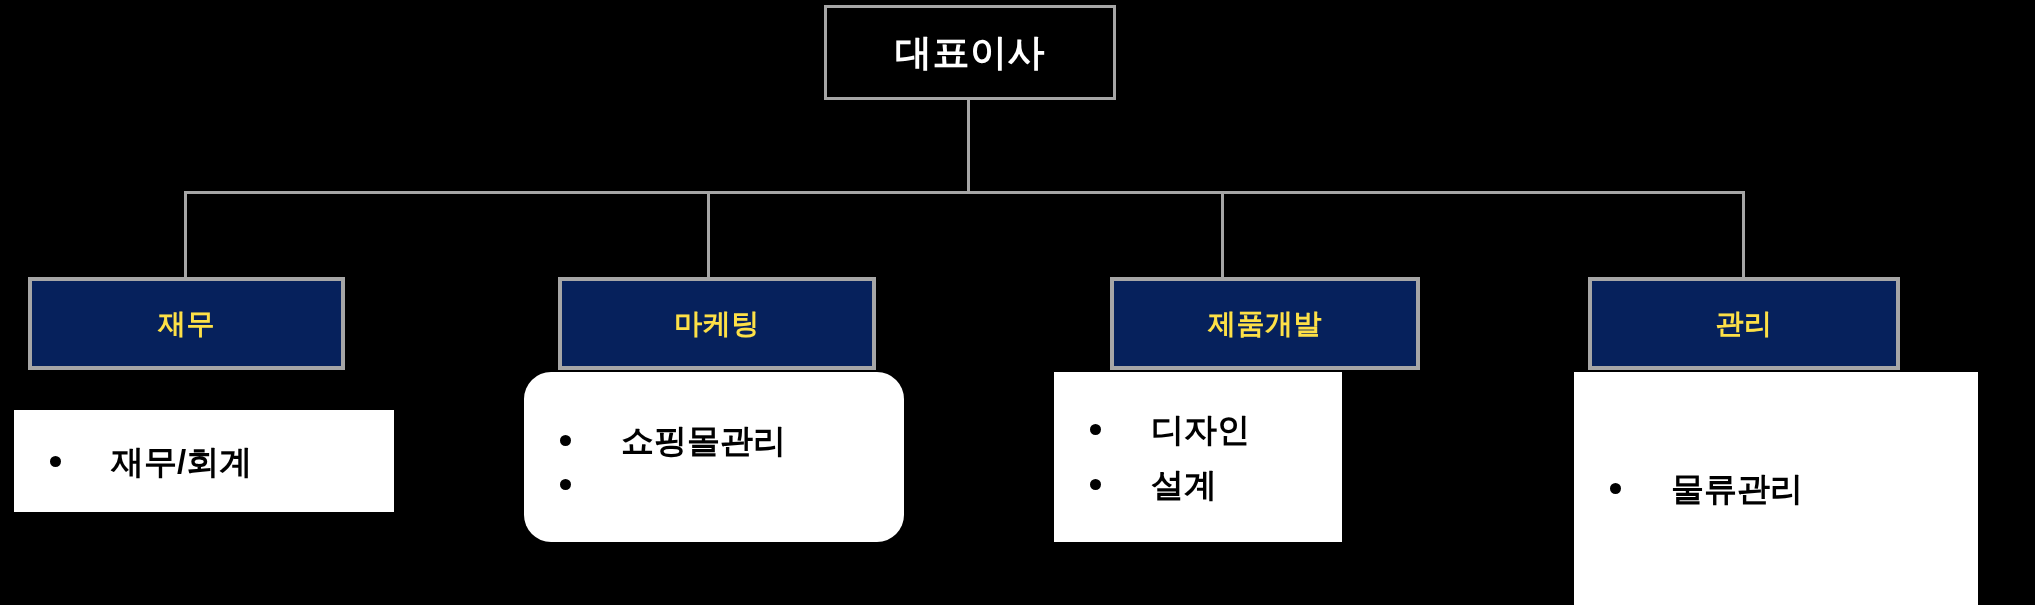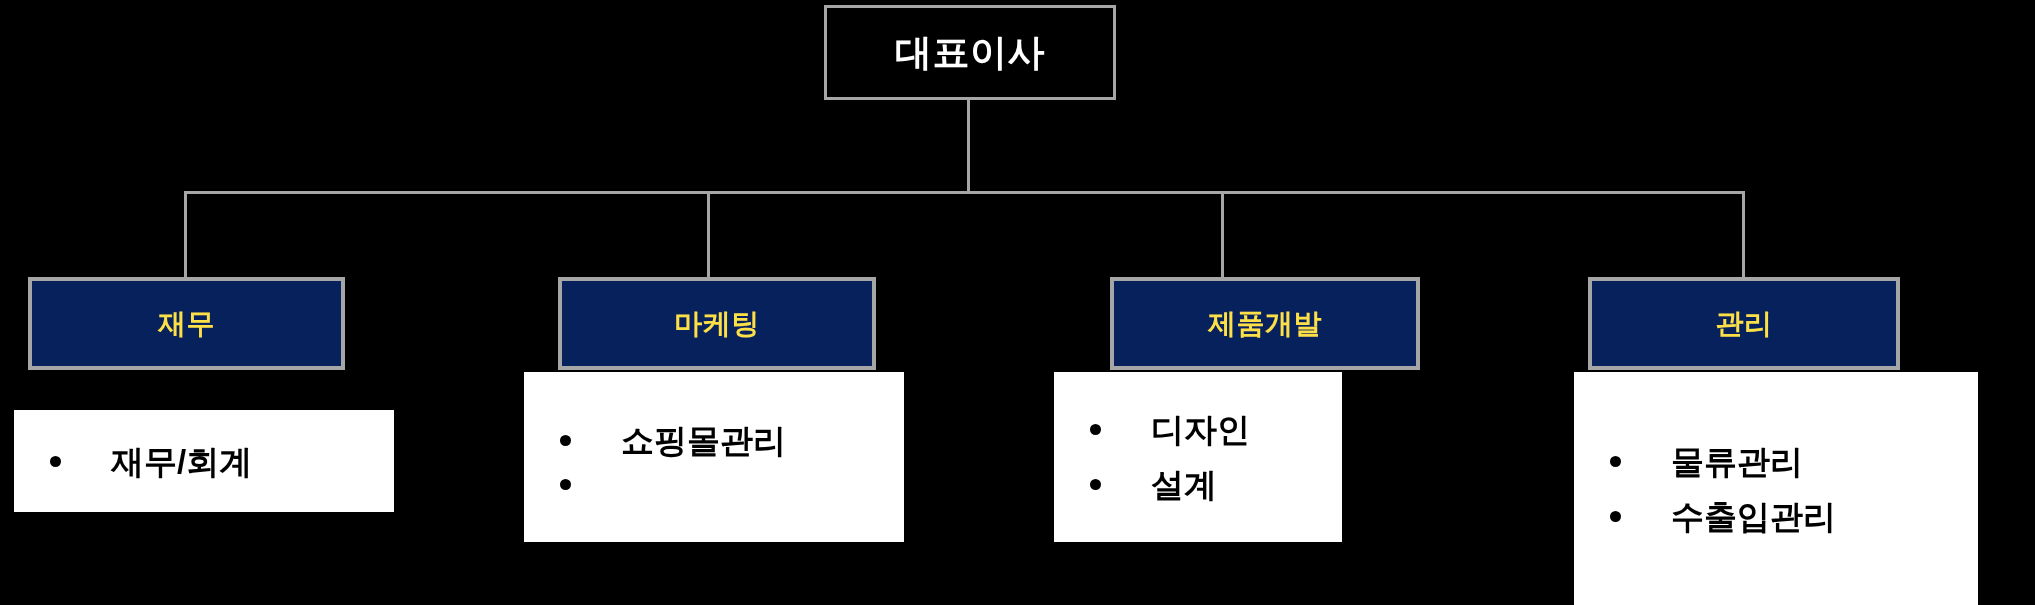--- a/index.html
+++ b/index.html
@@ -127,21 +127,21 @@
     <div class="detail-item">
       <span class="bullet"></span>
       <span class="detail-text">재무/회계</span>
     </div>
   </div>
 
   <div class="dept-box" style="left:550px; top:277px; width:318px; height:93px;margin-left:8px;">
     <span class="dept-label">마케팅</span>
   </div>
 
-  <div class="detail-box" style="left:524px; top:372px; width:380px; height:170px;">
+  <div class="detail-box" style="left:524px; top:372px; width:380px; height:170px;border-radius:27px;">
     <div class="detail-item">
       <span class="bullet"></span>
       <span class="detail-text">쇼핑몰관리</span>
     </div>
     <div class="detail-item">
       <span class="bullet"></span>
     </div>
   </div>
 
   <div class="dept-box" style="left:1068px; top:277px; width:310px; height:93px;margin-left:42px;">
@@ -161,19 +161,15 @@
 
   <div class="dept-box" style="left:1588px; top:277px; width:312px; height:93px;">
     <span class="dept-label">관리</span>
   </div>
 
   <div class="detail-box" style="left:1574px; top:372px; width:404px; height:233px;">
     <div class="detail-item">
       <span class="bullet"></span>
       <span class="detail-text">물류관리</span>
     </div>
-    <div class="detail-item">
-      <span class="bullet"></span>
-      <span class="detail-text">수출입관리</span>
-    </div>
   </div>
 
 </div>
 
 </body></html>

